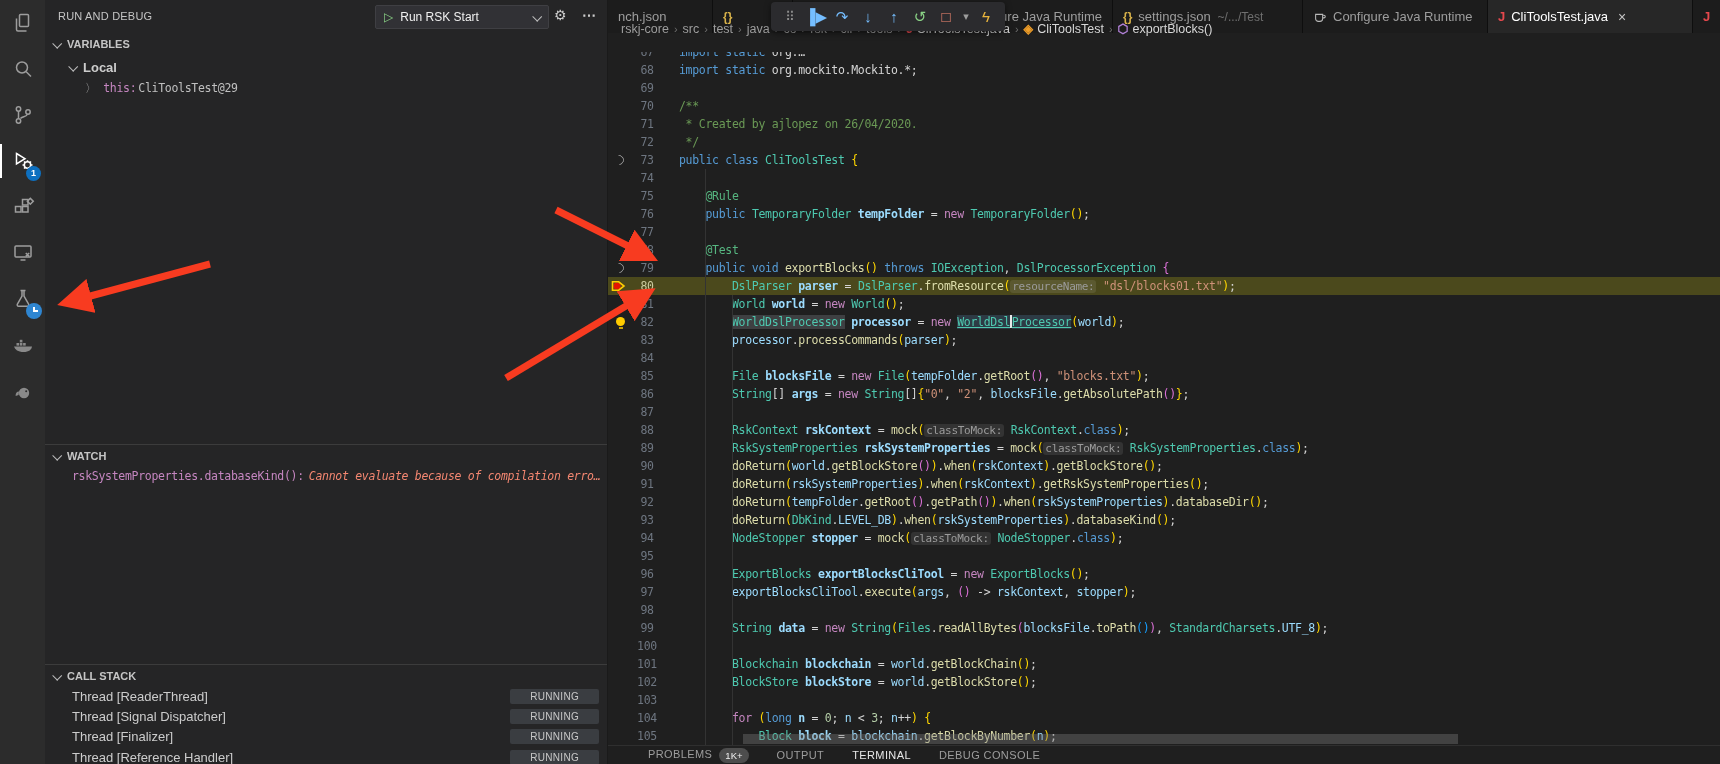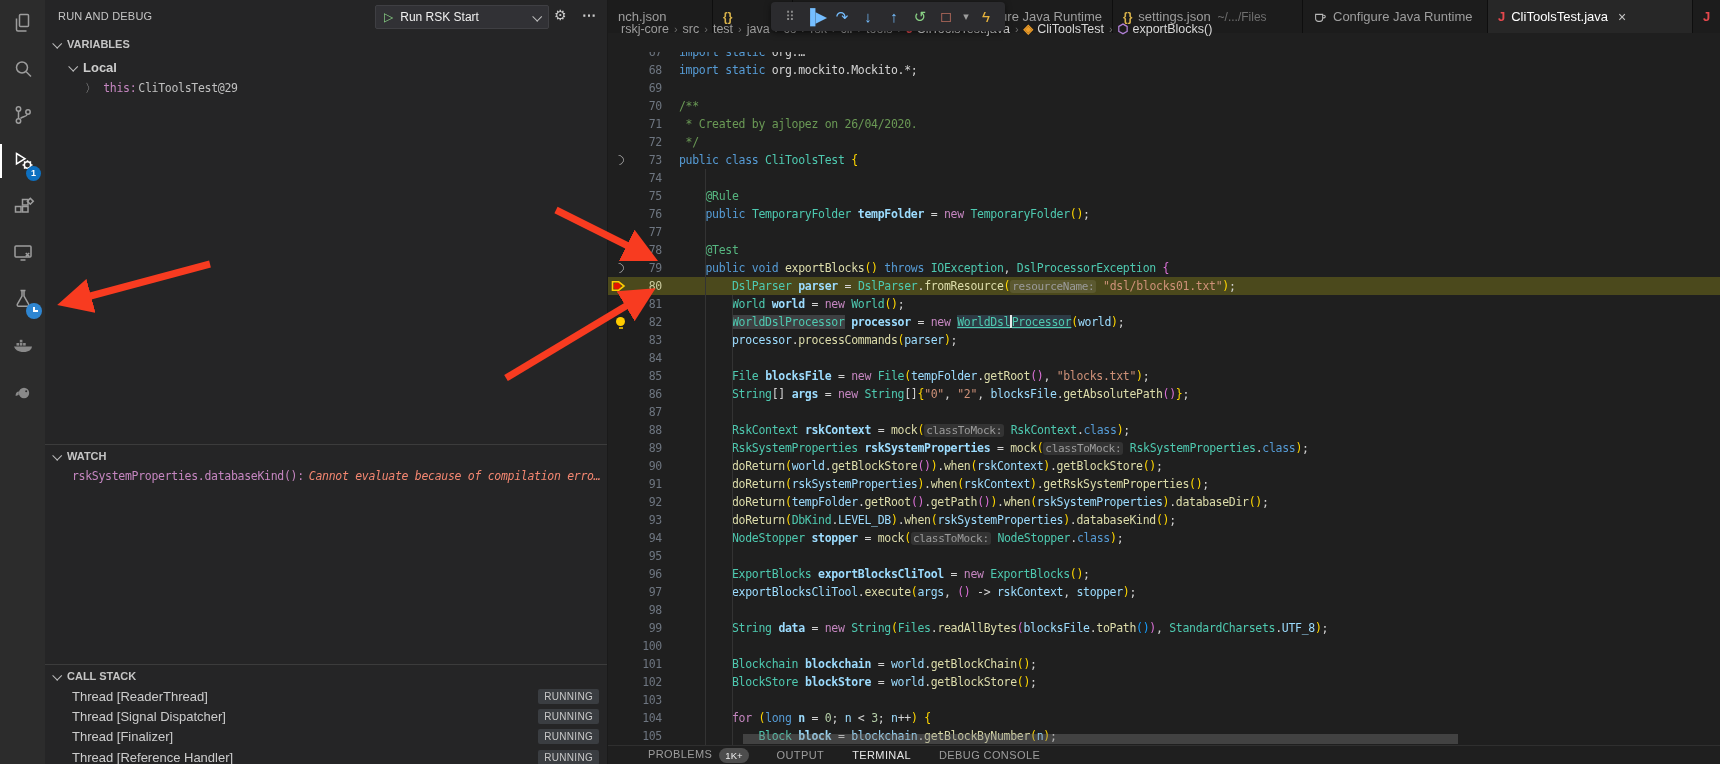--- a/index.html
+++ b/index.html
@@ -38,21 +38,21 @@
   .tree-row{position:absolute;left:0;width:562px;height:20px;display:flex;align-items:center;font-size:13px;color:#cccccc;}
   .mono{font-family:"DejaVu Sans Mono",monospace;letter-spacing:-0.3px;}
   #var-this{font-size:11.5px;}
   #var-this .k{color:#c586c0;}
   #var-this .val{color:#c0c0c0;margin-left:2px;}
   #watch-row{font-size:11.5px;}
   #watch-row .expr{color:#c586c0;white-space:nowrap;}
   #watch-row .err{color:#f48771;font-style:italic;margin-left:5px;white-space:nowrap;overflow:hidden;text-overflow:ellipsis;max-width:330px;}
   .thread-row .nm{margin-left:27px;}
   .badge-running{margin-left:auto;margin-right:8px;background:#3a3d41;color:#c8c8c8;font-size:10px;
-    padding:2px 6px;border-radius:2px;letter-spacing:.3px;}
+    padding:2px 20px;border-radius:2px;letter-spacing:.3px;}
 
   
   #editor-group{left:607px;top:0;width:1113px;height:764px;background:#1f1f1f;border-left:1px solid #1a1a1a;box-sizing:border-box;}
   #tabbar{position:absolute;left:0;top:0;width:1113px;height:33px;background:#161616;display:flex;}
   .tab{position:relative;height:33px;box-sizing:border-box;background:#1c1c1c;border-right:1px solid #0e0e0e;
     display:flex;align-items:center;padding:8px 10px;font-size:13px;color:#9d9d9d;white-space:nowrap;overflow:hidden;}
   .tab.active{background:#272727;color:#ffffff;}
   .tab.endalign{justify-content:flex-end;}
   .tab .ticon{margin-right:6px;font-weight:700;}
   .ticon.braces{color:#d8b24a;font-size:12px;font-weight:700;}
@@ -70,21 +70,21 @@
   #breadcrumb .bci.java{color:#e5484d;font-size:12px;}
   #breadcrumb .bci.cls{color:#ee9d28;}
   #breadcrumb .bci.mth{color:#b180d7;}
 
   
   #code{position:absolute;left:0;top:52px;width:1113px;height:693px;overflow:hidden;background:#1f1f1f;}
   #code-lines{margin-top:-9px;}
   .line{position:relative;height:18px;display:flex;align-items:center;white-space:pre;}
   .line.exec{background:#4b491c;}
   .glyph{width:24px;flex:0 0 24px;height:18px;position:relative;}
-  .lnum{width:30px;flex:0 0 30px;text-align:right;font-family:"DejaVu Sans Mono",monospace;
+  .lnum{width:30px;flex:0 0 30px;text-align:center;font-family:"DejaVu Sans Mono",monospace;
     font-size:11.5px;color:#6e7681;letter-spacing:-0.3px;}
   .line.exec .lnum{color:#cbcb9f;}
   .codetxt{padding-left:17px;font-family:"DejaVu Sans Mono",monospace;font-size:11.5px;letter-spacing:-0.3px;color:#d4d4d4;}
   .tk-d{color:#d4d4d4}.tk-k{color:#569cd6}.tk-c{color:#c586c0}.tk-t{color:#4ec9b0}
   .tk-m{color:#dcdcaa}.tk-v{color:#9cdcfe}.tk-vb{color:#9cdcfe;font-weight:700}
   .tk-s{color:#ce9178}.tk-n{color:#b5cea8}.tk-cm{color:#6a9955}.tk-an{color:#56b680}
   .tk-p1{color:#ffd700}.tk-p2{color:#da70d6}.tk-p3{color:#179fff}
   .tk-ih{background:rgba(255,255,255,.09);color:#9b9b9b;border-radius:3px;padding:0 2px;font-size:11px;}
   .tk-hl1{color:#4ec9b0;background:#3e4042;}
   .tk-hl2{color:#4ec9b0;background:#2d3b45;text-decoration:underline;}
@@ -244,21 +244,21 @@
         </div>
         <div class="tab" style="width: 80px; flex: 0 0 80px; box-sizing: border-box;">
           <span class="ticon braces">{}</span>
         </div>
         <div class="tab endalign" style="width: 320px; flex: 0 0 320px; box-sizing: border-box;">
           <span>igure Java Runtime</span>
         </div>
         <div class="tab" style="width: 190px; flex: 0 0 190px; box-sizing: border-box;">
           <span class="ticon braces">{}</span>
           <span>settings.json</span>
-          <span class="desc">~/.../Files</span>
+          <span class="desc">~/.../Test</span>
         </div>
         <div class="tab" style="width: 185px; flex: 0 0 185px; box-sizing: border-box;">
           <svg width="14" height="14" viewBox="0 0 16 16" style="margin-right:6px">
             <path d="M3 5h8v5a3 3 0 0 1-3 3H6a3 3 0 0 1-3-3z M11 6h1.5a1.5 1.5 0 0 1 0 3H11" fill="none" stroke="#b8b8b8" stroke-width="1.2"></path>
           </svg>
           <span>Configure Java Runtime</span>
         </div>
         <div class="tab active" style="width: 205px; flex: 0 0 205px; box-sizing: border-box;">
           <span class="ticon java">J</span>
           <span>CliToolsTest.java</span>

